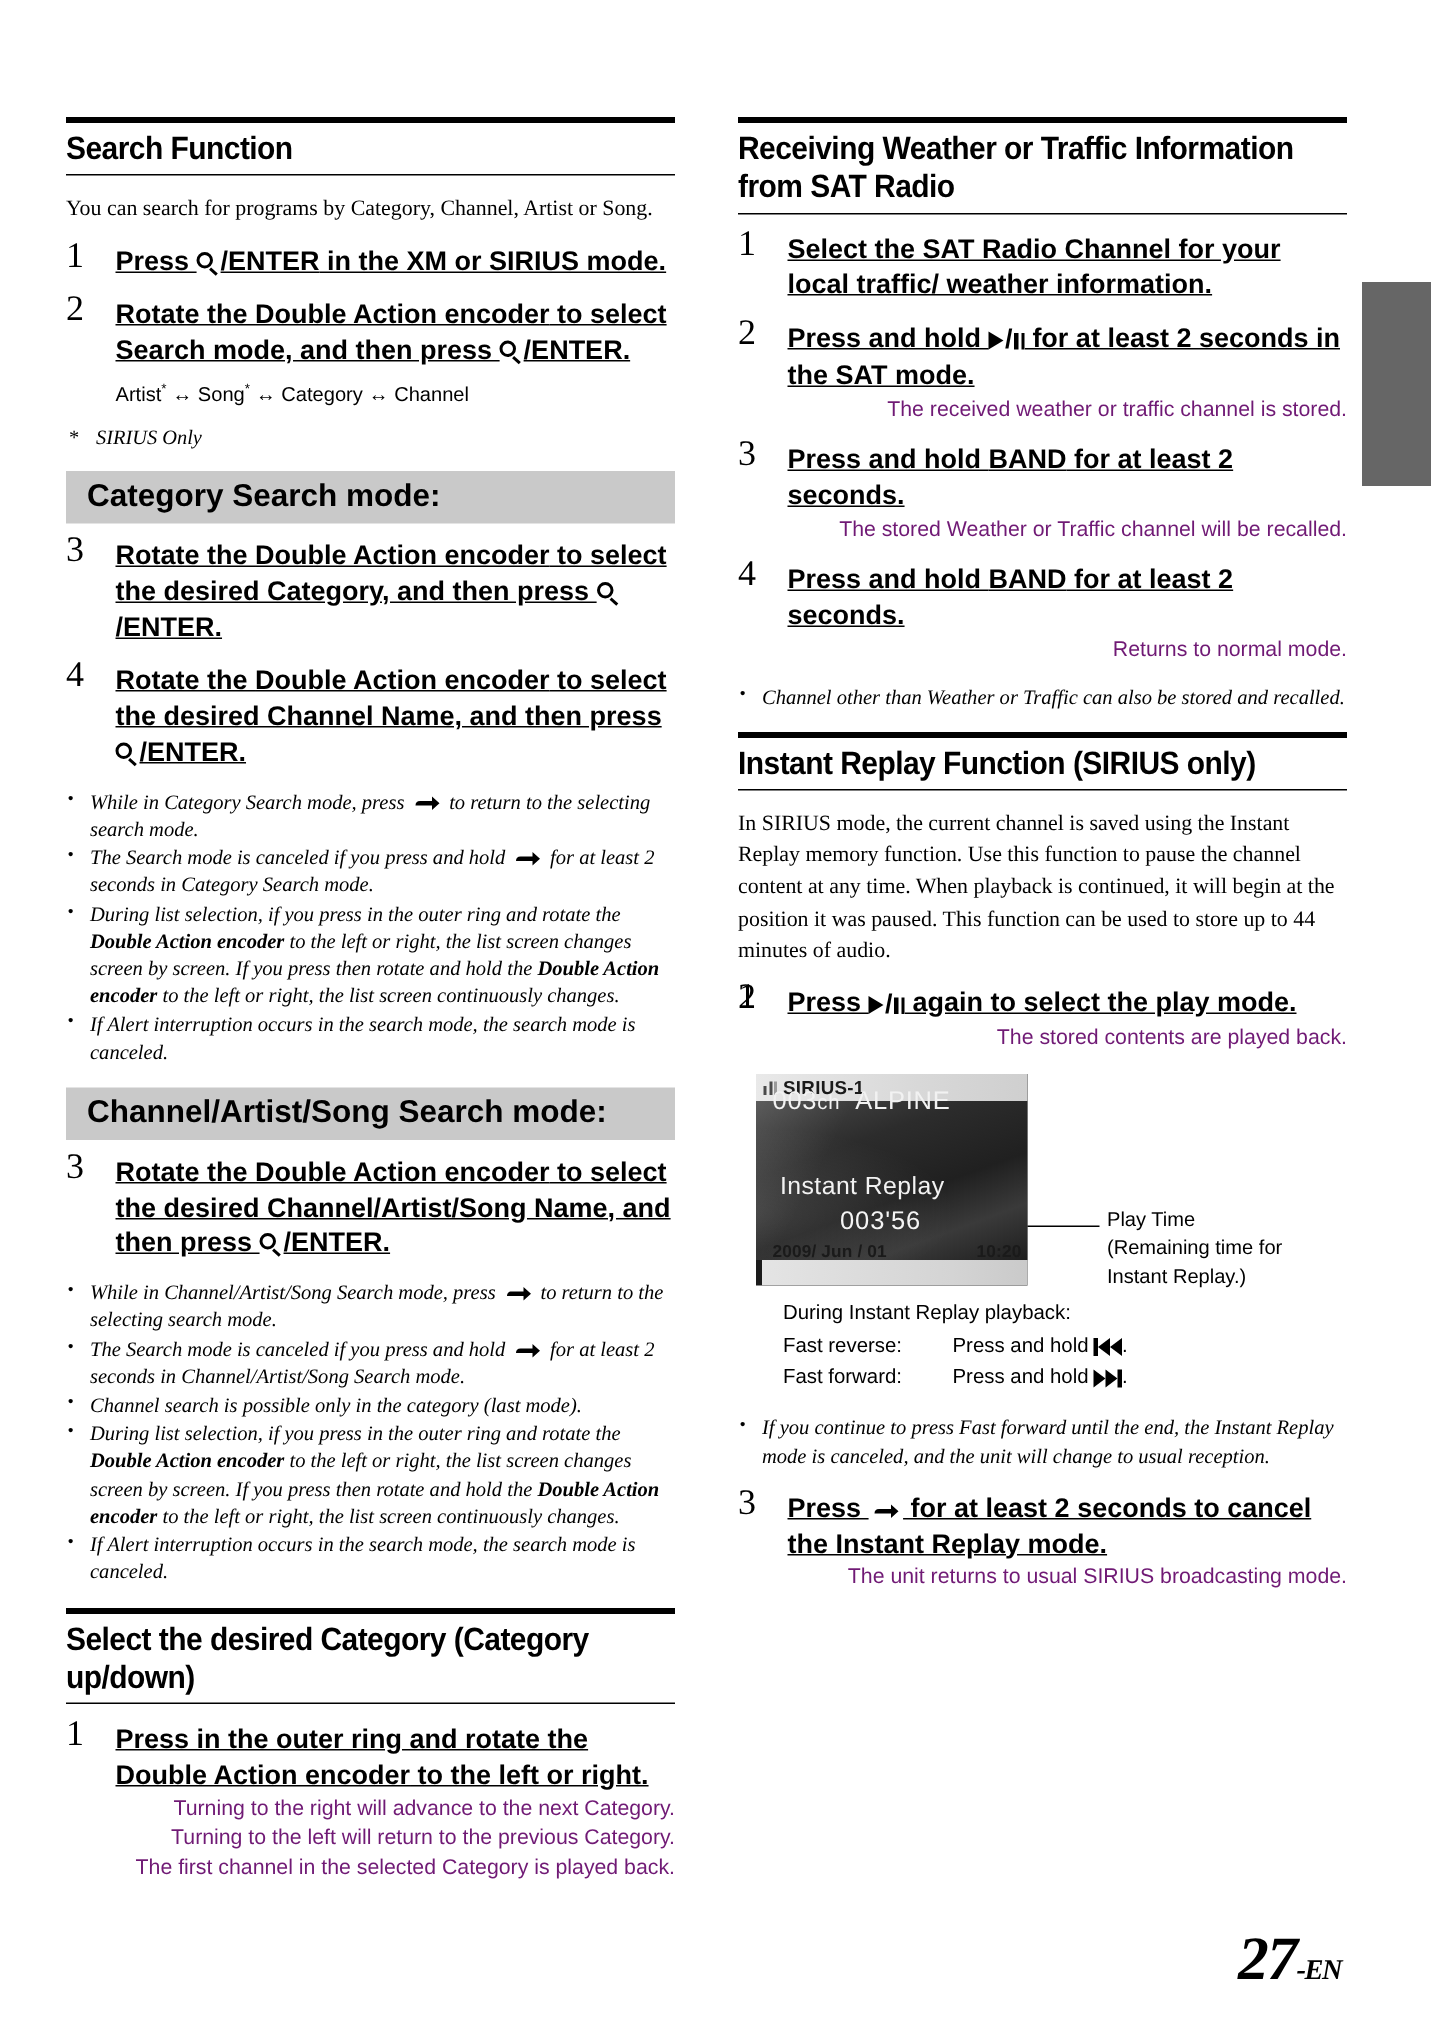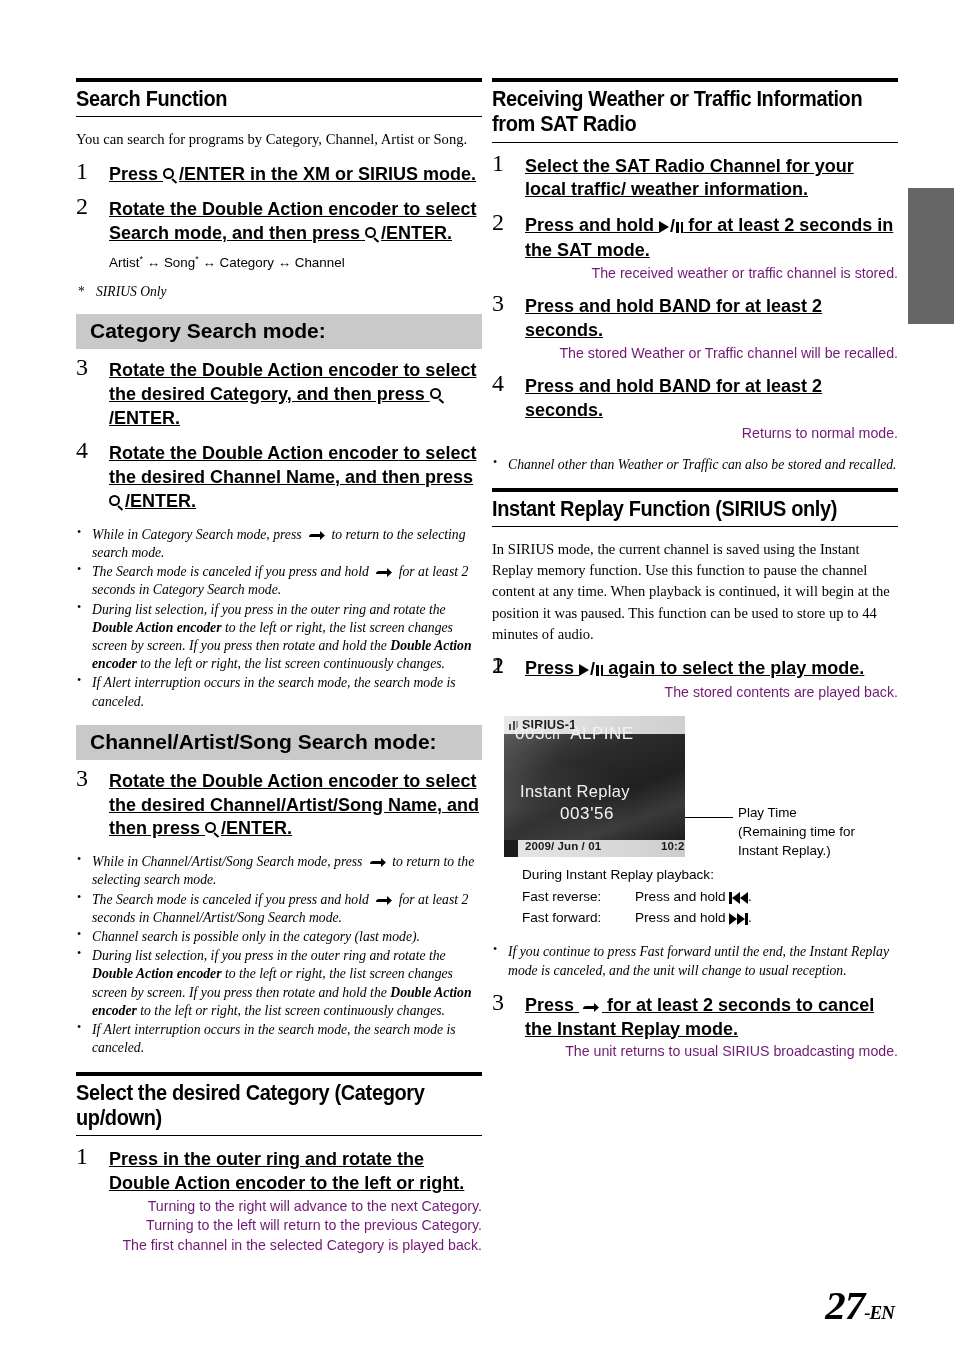--- a/index.html
+++ b/index.html
@@ -17,21 +17,21 @@
 
   
   .thumb-tab {
     position:absolute; right:0; top:188px; width:46px; height:136px;
     background:#666666;
   }
 
   .col {
     position:absolute; top:78px; width:406px;
   }
-  .col-left  { left:76px; }
+  .col-left  { left:44px; }
   .col-right { left:492px; }
 
   
   .section { margin-bottom:0; }
   .rule-top {
     border-top:4px solid #000; height:0; margin:0;
   }
   .sec-title {
     font-family:"Liberation Sans", sans-serif;
     font-weight:bold;
@@ -245,23 +245,23 @@
   .lcd .chan .chname { margin-left:10px; font-size:17px; }
   .lcd .replay {
     position:absolute; left:16px; top:66px;
     color:#f2f2f2; font-size:16.5px; letter-spacing:0.3px; z-index:2;
   }
   .lcd .ptime {
     position:absolute; left:56px; top:88px;
     color:#f5f5f5; font-size:17px; letter-spacing:0.6px; z-index:2;
   }
   .lcd .botbar {
-    position:absolute; left:14px; bottom:0; width:100%; height:17px;
+    position:absolute; left:4px; bottom:0; width:100%; height:17px;
     background: linear-gradient(to right, #e4e4e4 0%, #d4d4d4 70%, #c9c9c9 100%);
-    display:flex; align-items:flex-start; justify-content:space-between;
+    display:flex; align-items:flex-end; justify-content:space-between;
     padding:0 8px 16px 7px;
   }
   .lcd .botbar span {
     font-size:11.5px; font-weight:bold; color:#1a1a1a; letter-spacing:0.1px;
   }
   .leader {
     position:absolute; left:181px; top:101px; width:48px;
     border-top:1.4px solid #000;
   }
   .callout {

